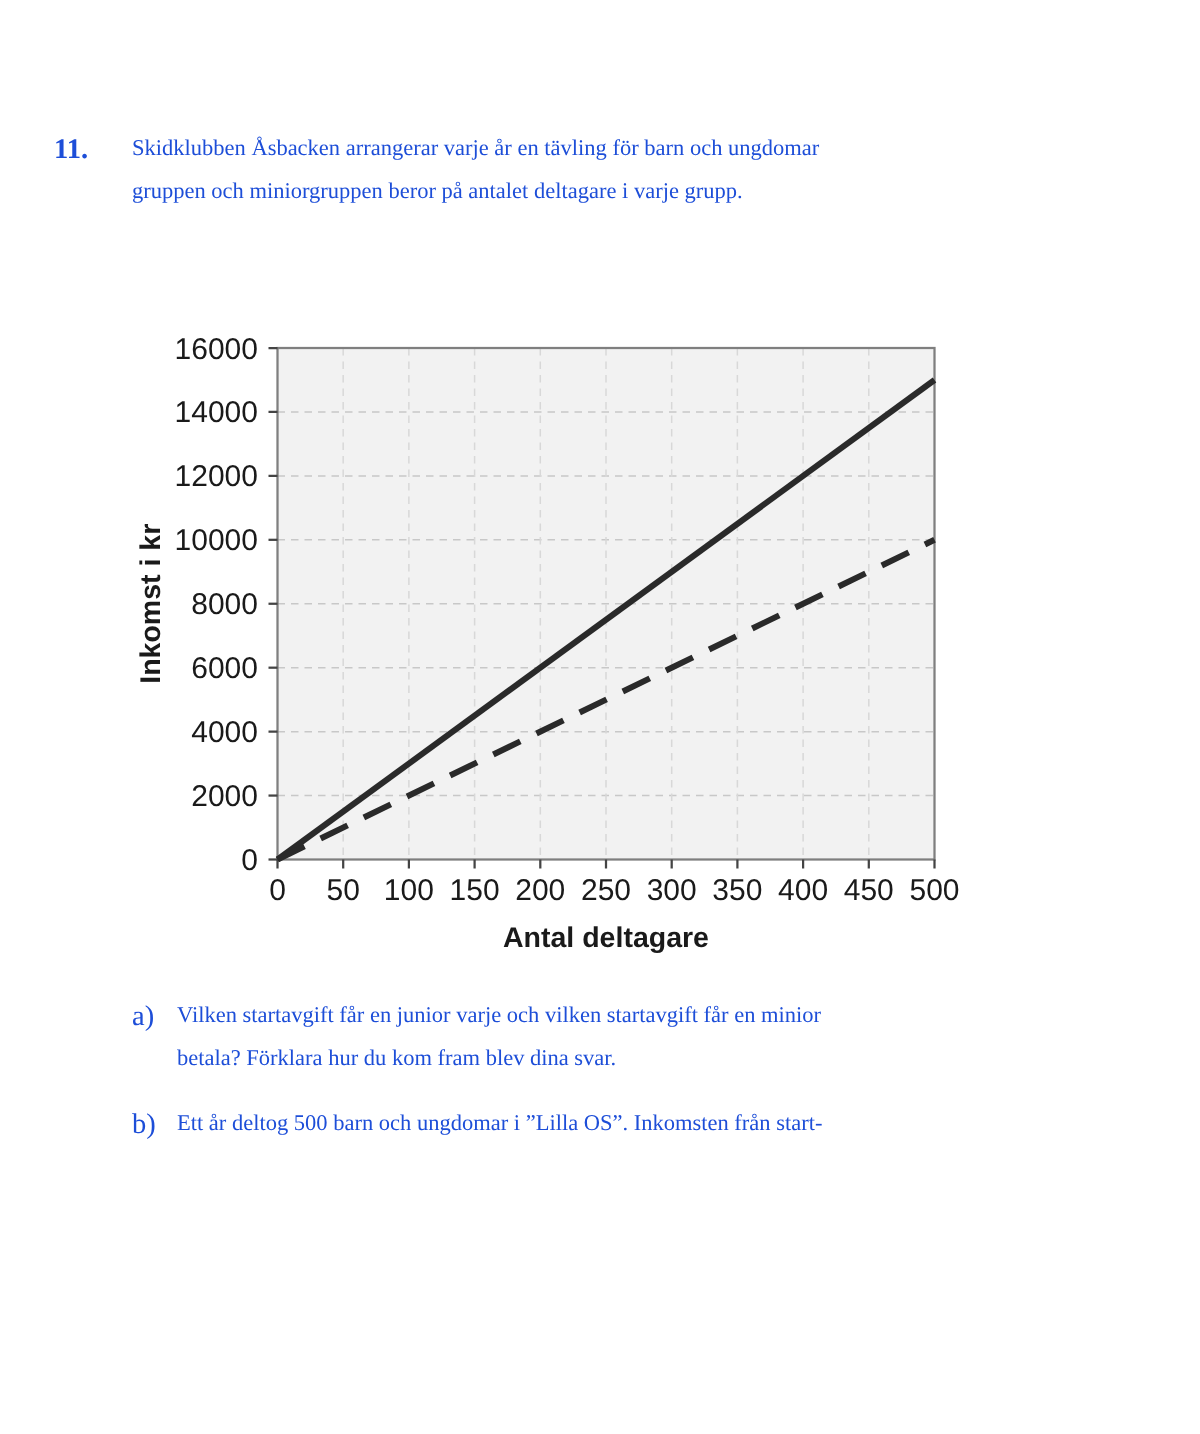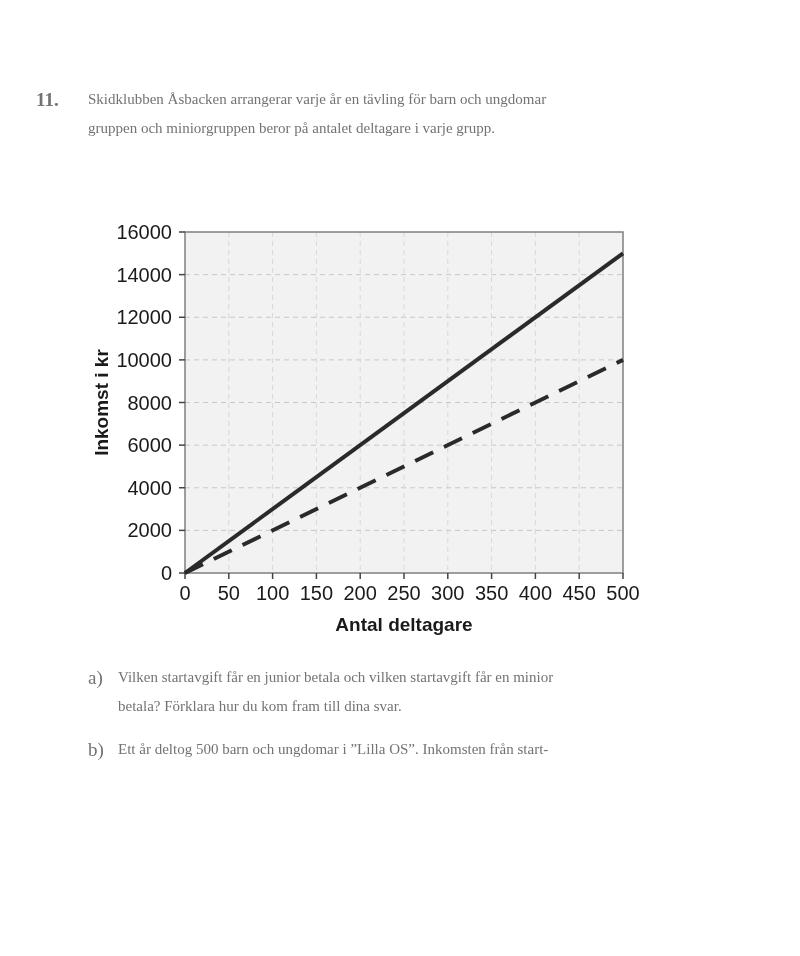--- a/index.html
+++ b/index.html
@@ -1,18 +1,18 @@
 <!DOCTYPE html>
 <html><head>
 <meta charset="utf-8">
 <style>
   html,body{margin:0;padding:0;background:#fff;}
   .page{
     position:relative;width:800px;height:956px;background:#ffffff;
-    font-family:"Liberation Serif",serif;color:#737373;overflow:hidden;
+    font-family:"Liberation Serif",serif;color:#1d4ed8;overflow:hidden;
   }
   .qnum{
     position:absolute;left:36px;top:85px;font-size:19px;font-weight:bold;
     line-height:29px;white-space:nowrap;
   }
   .intro{position:absolute;left:88px;top:85px;}
   .tline{font-size:15px;line-height:29px;white-space:nowrap;}
   .chart-wrap{position:absolute;left:80px;top:207px;width:570px;height:445px;}
   #chart-svg{width:570px;height:445px;display:block;}
   #chart-svg text{font-family:"Liberation Sans",sans-serif;}
@@ -99,22 +99,22 @@
         <text x="324" y="424" text-anchor="middle" font-size="19" font-weight="bold" fill="#1a1a1a">Antal deltagare</text>
         <text x="21" y="195.5" text-anchor="middle" dominant-baseline="central" font-size="19" font-weight="bold" fill="#1a1a1a" transform="rotate(-90 21 195.5)">Inkomst i kr</text>
         <polyline points="105,366 543,46.3125" fill="none" stroke="#2a2a2a" stroke-width="4" stroke-dasharray="none"></polyline>
         <polyline points="105,366 543,152.875" fill="none" stroke="#2a2a2a" stroke-width="4" stroke-dasharray="20 12"></polyline>
       </svg>
   </div>
 
   <div class="question q-a">
     <span class="qlabel">a)</span>
     <div class="qtext">
-      <div class="tline">Vilken startavgift får en junior betala och vilken startavgift får en minior</div>
-      <div class="tline">betala? Förklara hur du kom fram till dina svar.</div>
+      <div class="tline">Vilken startavgift får en junior varje och vilken startavgift får en minior</div>
+      <div class="tline">betala? Förklara hur du kom fram blev dina svar.</div>
     </div>
   </div>
 
   <div class="question q-b">
     <span class="qlabel">b)</span>
     <div class="qtext">
       <div class="tline">Ett år deltog 500 barn och ungdomar i ”Lilla OS”. Inkomsten från start-</div>
     </div>
   </div>
 

